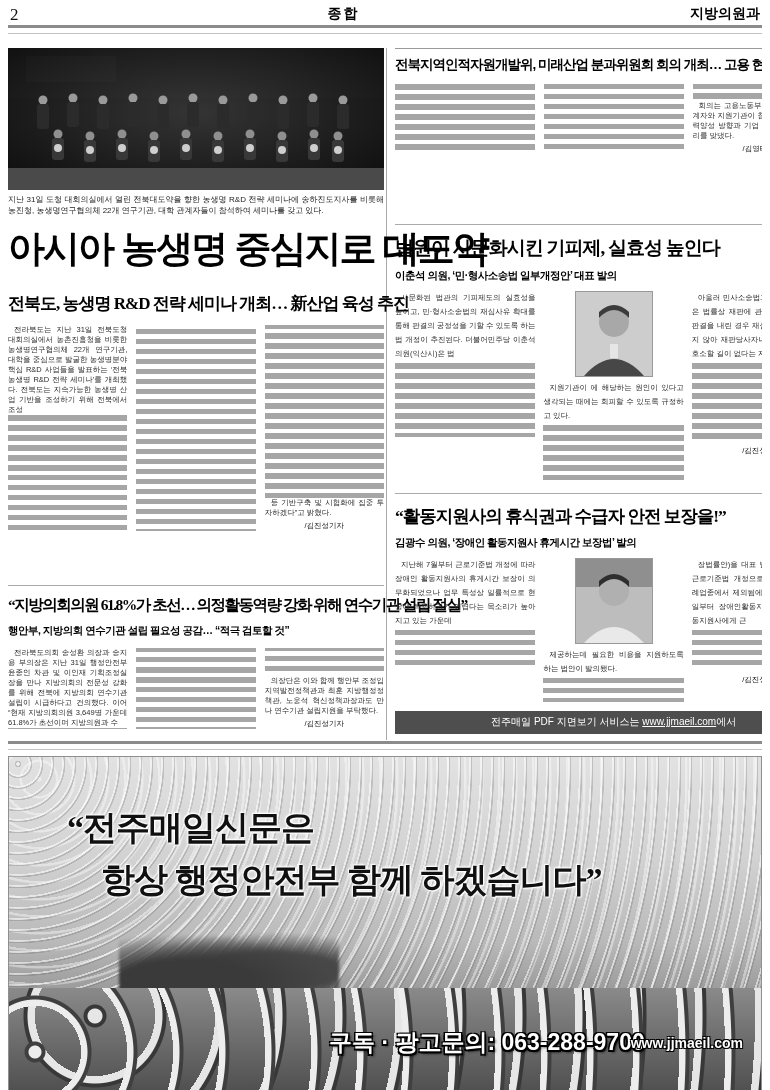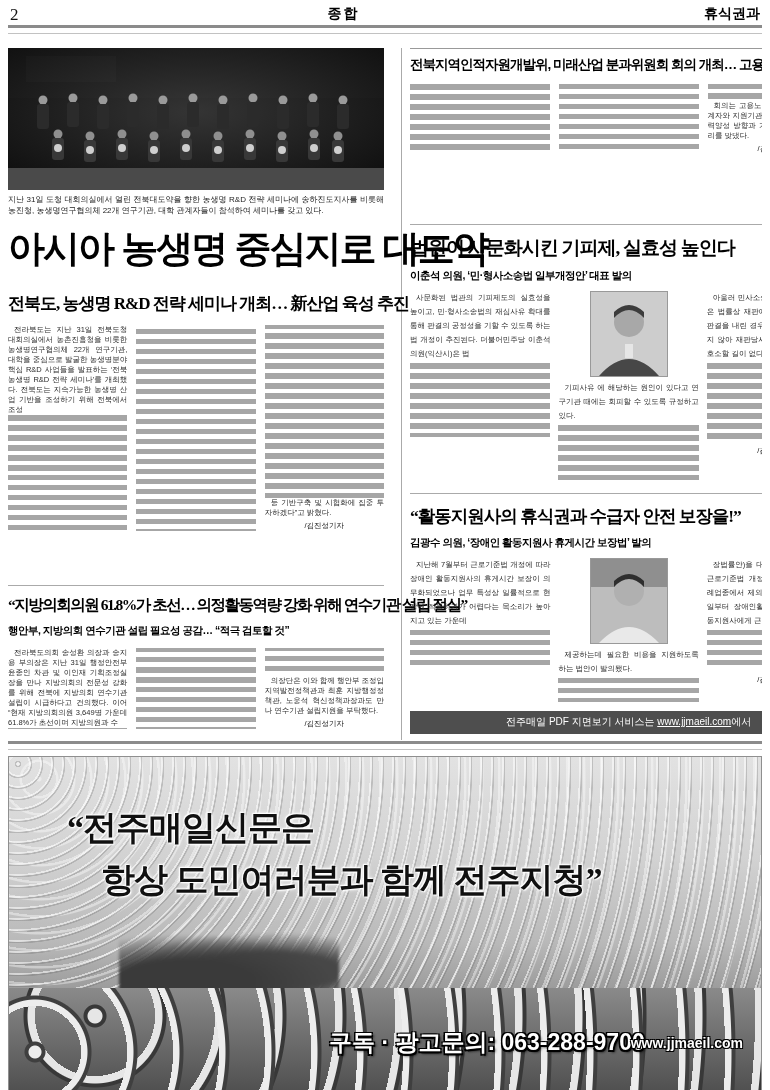--- a/index.html
+++ b/index.html
@@ -8,21 +8,21 @@
   
   .hdr{display:flex;align-items:flex-end;justify-content:space-between;height:21px;padding:2px 2px 1px 2px;}
   .hdr .pageno{font-family:"Liberation Serif",serif;font-size:17px;line-height:17px;color:#111;}
   .hdr .section{font-size:14px;font-weight:bold;color:#000;letter-spacing:2px;margin-top:19px;}
   .hdr .right{display:flex;align-items:flex-end;gap:10px;flex-direction:column;}
   .hdr .date{font-size:9px;color:#333;}
   .hdr .masthead{font-size:14px;font-weight:bold;color:#000;}
   .rule2{height:5px;border-top:3px solid #8b8b8b;border-bottom:1px solid #c2c2c2;margin-top:1px;}
   
   .content{display:flex;margin-top:14px;height:692px;overflow:hidden;}
-  .colL{width:376px;padding-right:17px;border-right:1px solid #aaa;}
+  .colL{width:376px;padding-right:2px;border-right:1px solid #aaa;}
   .colR{flex:1;padding-left:8px;}
   
   .photo{width:100%;height:142px;display:block;}
   .caption{font-size:8px;line-height:11px;text-align:justify;color:#222;margin-top:4px;}
   .bighead{font-size:37px;line-height:42px;font-weight:bold;color:#000;letter-spacing:-2px;margin-top:12px;white-space:nowrap;}
   .subserif{font-family:"Liberation Serif",serif;font-size:17px;font-weight:bold;color:#000;margin-top:22px;letter-spacing:-1px;white-space:nowrap;}
   .body3{column-count:3;column-gap:9px;font-size:7.5px;line-height:10px;text-align:justify;margin-top:10px;color:#2a2a2a;}
   .body3 p{margin:0;text-indent:6px;}
   .flines{width:100%;background:repeating-linear-gradient(to bottom,#4d4d4d 0 5.5px,transparent 5.5px 10px);opacity:.5;}
   .byline{font-size:7.5px;text-align:center;color:#111;margin-top:3px;}
@@ -66,21 +66,21 @@
 </head>
 <body>
 
 <div class="page">
 
   <div class="hdr">
     <div class="pageno">2</div>
     <div class="section">종합</div>
     <div class="right">
       <div class="date">2019년 6월 3일 월요일</div>
-      <div class="masthead">휴식권과</div>
+      <div class="masthead">지방의원과</div>
     </div>
   </div>
   <div class="rule2"></div>
 
   <div class="content">
 
     <div class="colL">
 
       <svg class="photo" viewBox="0 0 376 142" preserveAspectRatio="none">
         <defs>
@@ -168,21 +168,21 @@
           <div class="flines" style="height:74px;margin-top:2px;"></div>
         </div>
         <div class="c">
           <svg class="portrait" viewBox="0 0 76 84" preserveAspectRatio="none">
             <rect width="76" height="84" fill="#cdcdcd"></rect>
             <circle cx="38" cy="30" r="15" fill="#a8a8a8"></circle>
             <path d="M23 26 Q38 10 53 26 L53 20 Q38 6 23 20 Z" fill="#3c3c3c"></path>
             <path d="M8 84 Q38 50 68 84 Z" fill="#474747"></path>
             <rect x="34" y="52" width="8" height="14" fill="#e6e6e6"></rect>
           </svg>
-          <p>기피사유 에 해당하는 원인이 있다고 연구기관 때에는 회피할 수 있도록 규정하고 있다.</p>
+          <p>지원기관이 에 해당하는 원인이 있다고 생각되는 때에는 회피할 수 있도록 규정하고 있다.</p>
           <div class="flines" style="height:60px;margin-top:2px;"></div>
         </div>
         <div class="c">
           <p>아울러 민사소송법과는 달리 형사소송법은 법률상 재판에 관여할 수 없는 법관이 판결을 내린 경우 재심 청구사유로 인정되지 않아 재판당사자나 피고인이 부당함을 호소할 길이 없다는 지적이 있어왔다.</p>
           <div class="flines" style="height:78px;margin-top:2px;"></div>
           <div class="byline">/김진성기자</div>
         </div>
       </div>
 
       <div class="lrule"></div>
@@ -215,19 +215,19 @@
       <div class="pdfbar"><span>전주매일 PDF 지면보기 서비스는 </span><a href="#">www.jjmaeil.com</a><span>에서</span></div>
     </div>
   </div>
 
   <div class="rule2"></div>
   <div class="adwrap">
     <div class="ad">
       <div class="ad-trees"></div>
       <div class="ad-bottom"></div>
       <div class="ad-line1">“전주매일신문은</div>
-      <div class="ad-line2">항상 도민여러분과 함께 전주지청”</div>
+      <div class="ad-line2">항상 행정안전부 함께 하겠습니다”</div>
       <div class="ad-contact">구독 · 광고문의: 063-288-9700</div>
       <div class="ad-site">www.jjmaeil.com</div>
     </div>
   </div>
 
 </div>
 
 </body></html>

